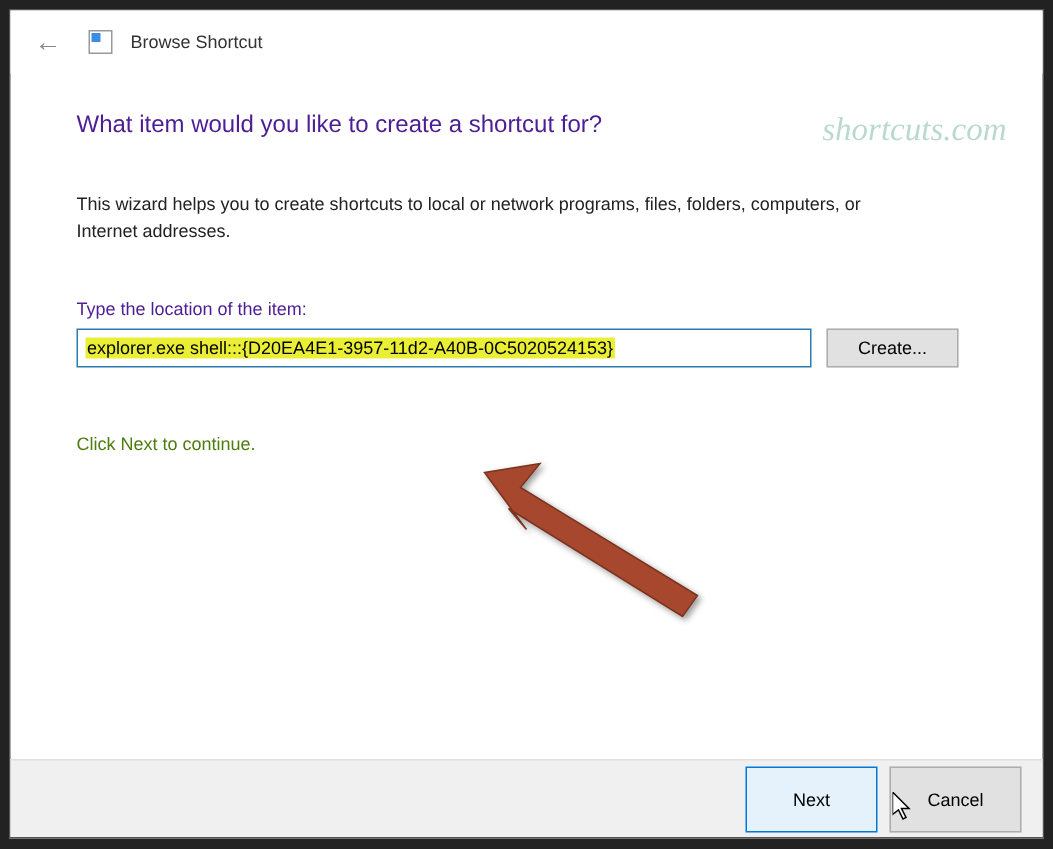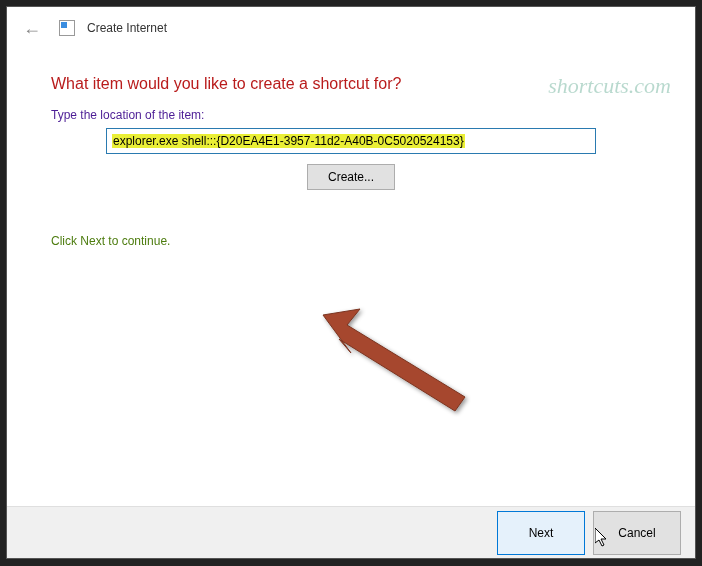--- a/index.html
+++ b/index.html
@@ -53,43 +53,42 @@
     .title-text {
       font-size: 12px;
       color: #333;
     }
     .content {
       flex: 1;
       padding: 26px 44px 20px 44px;
       position: relative;
     }
     .heading {
-      color: #b91c1c;
+      color: #4c1d95;
       font-size: 16px;
       font-weight: 400;
-      margin-bottom: 15px;
+      margin-bottom: 34px;
     }
     .desc {
       color: #222;
       font-size: 12px;
       line-height: 1.5;
       margin-bottom: 36px;
       max-width: 560px;
     }
     .label {
       color: #4c1d95;
       font-size: 12px;
       margin-bottom: 6px;
     }
     .input-row {
       display: flex;
       gap: 10px;
       align-items: center;
       margin-bottom: 44px;
-      flex-direction: column;
     }
     .location-highlight {
       width: 490px;
       height: 26px;
       border: 1px solid #2a7ab0;
       padding: 3px 5px;
       font-size: 12px;
       display: flex;
       align-items: center;
       background: #fff;
@@ -161,28 +160,29 @@
       pointer-events: none;
     }
   </style>
 </head>
 <body>
 
 <div class="window">
   <div class="titlebar">
     <span class="back-arrow">←</span>
     <span class="title-icon"></span>
-    <span class="title-text">Create Internet</span>
+    <span class="title-text">Browse Shortcut</span>
   </div>
 
   <div class="content">
     <div class="watermark">shortcuts.com</div>
 
     <h1 class="heading">What item would you like to create a shortcut for?</h1>
 
+    <p class="desc">This wizard helps you to create shortcuts to local or network programs, files, folders, computers, or Internet addresses.</p>
 
     <div class="label">Type the location of the item:</div>
 
     <div class="input-row">
       <div class="location-highlight">
         <span class="highlighted-text">explorer.exe shell:::{D20EA4E1-3957-11d2-A40B-0C5020524153}</span>
       </div>
       <button class="browse-btn">Create...</button>
     </div>
 

